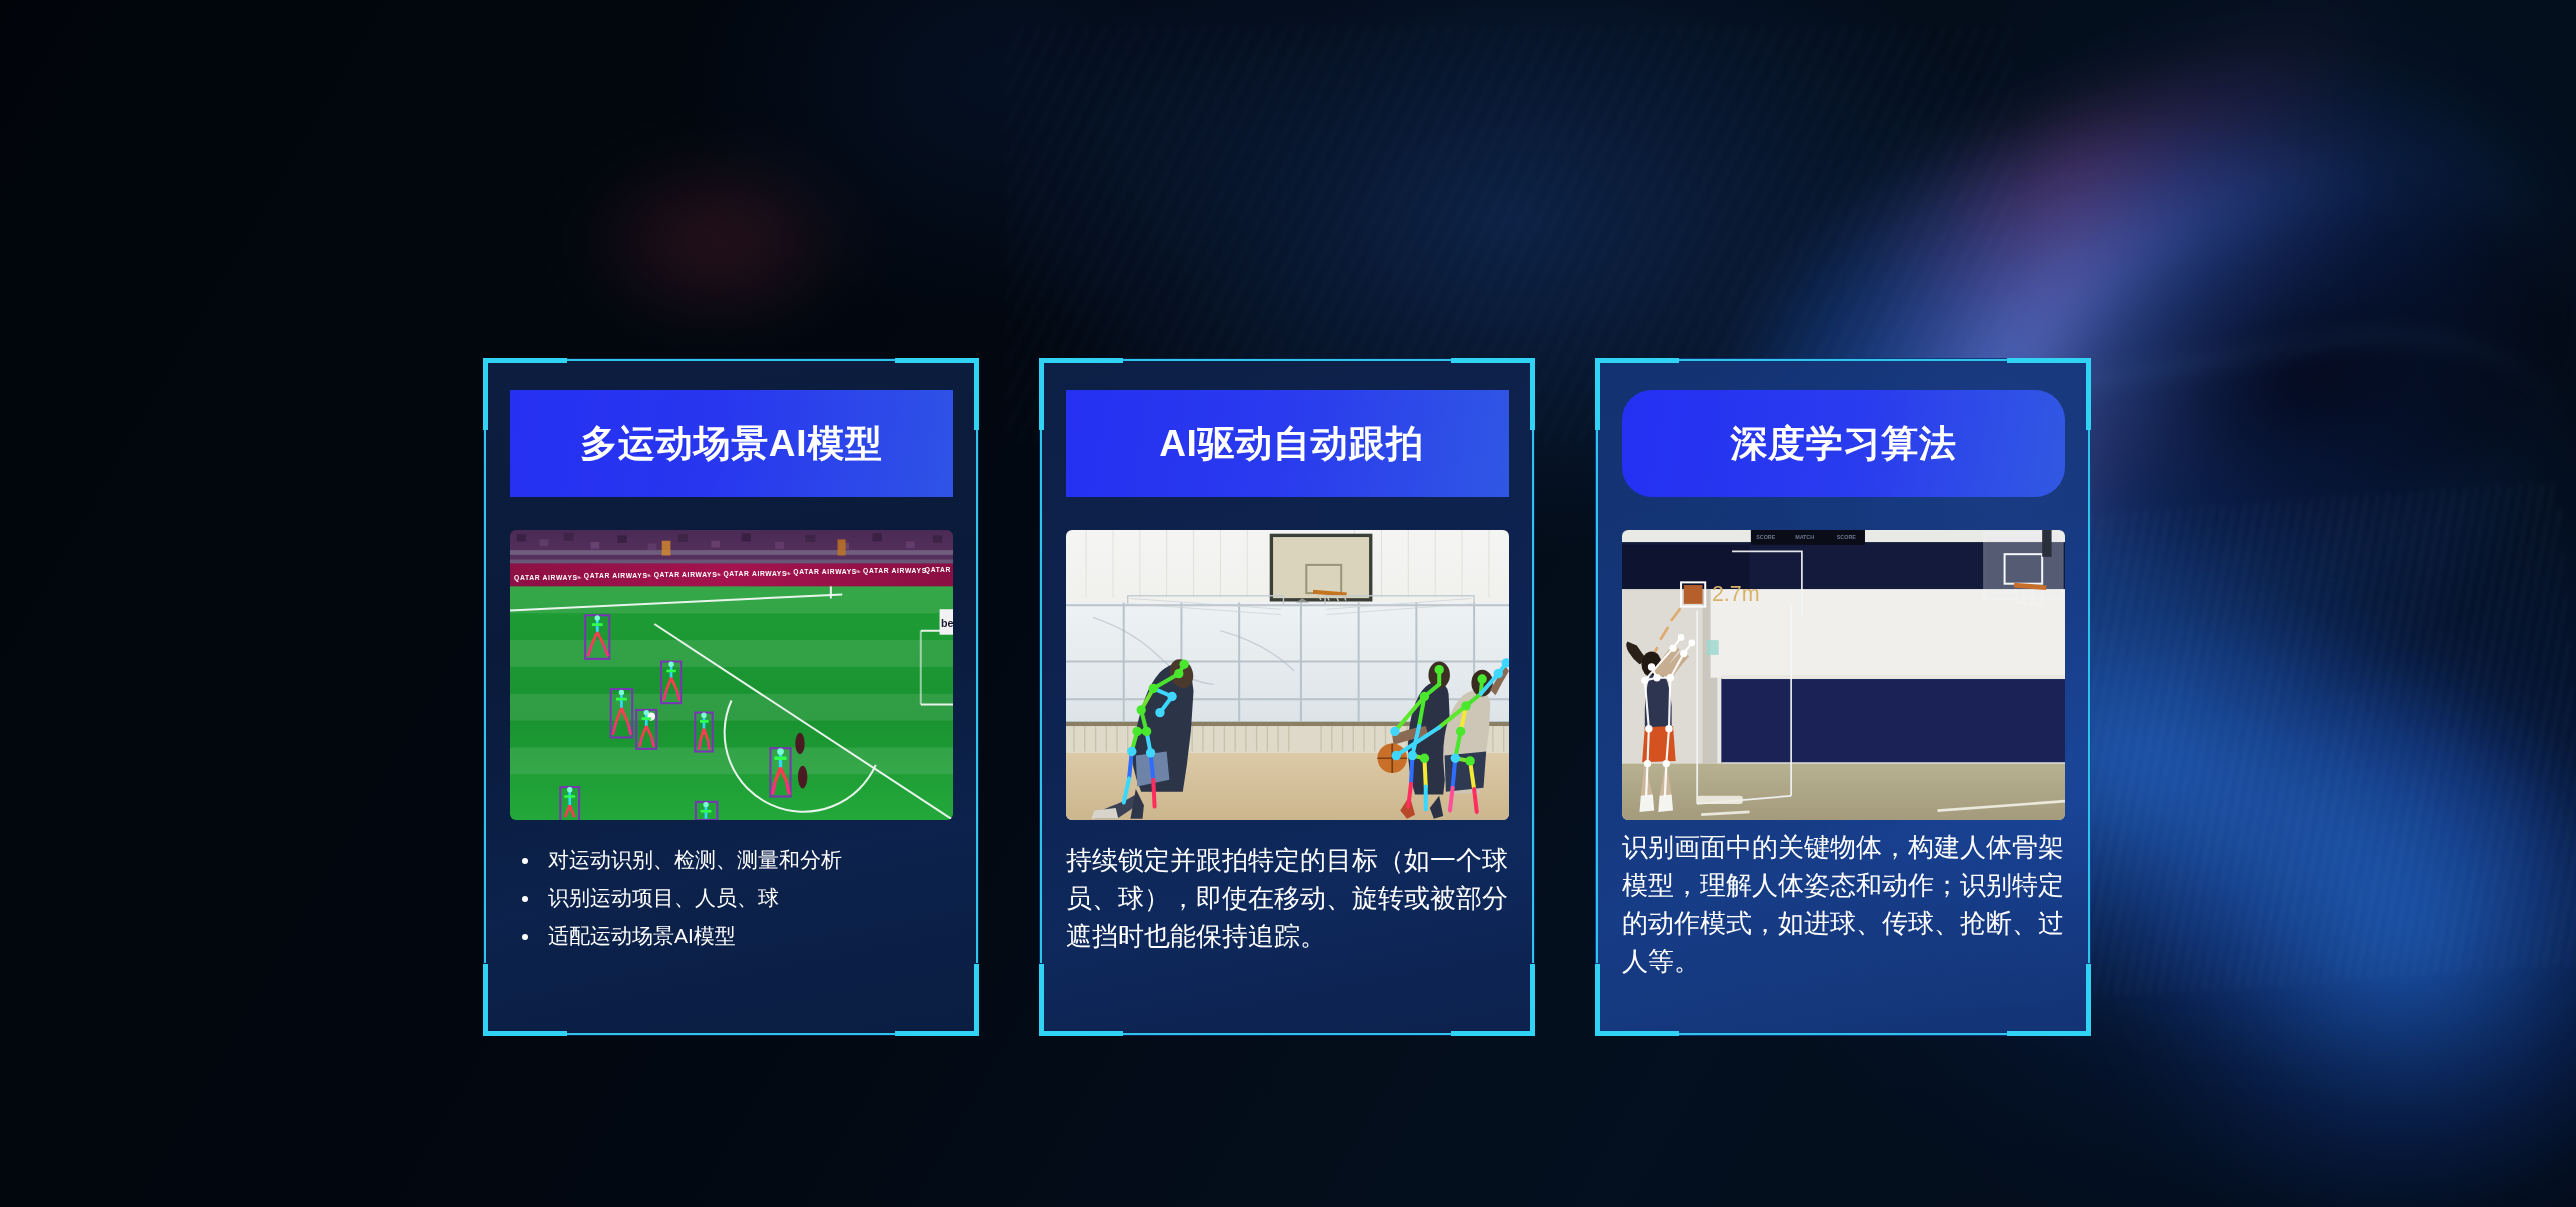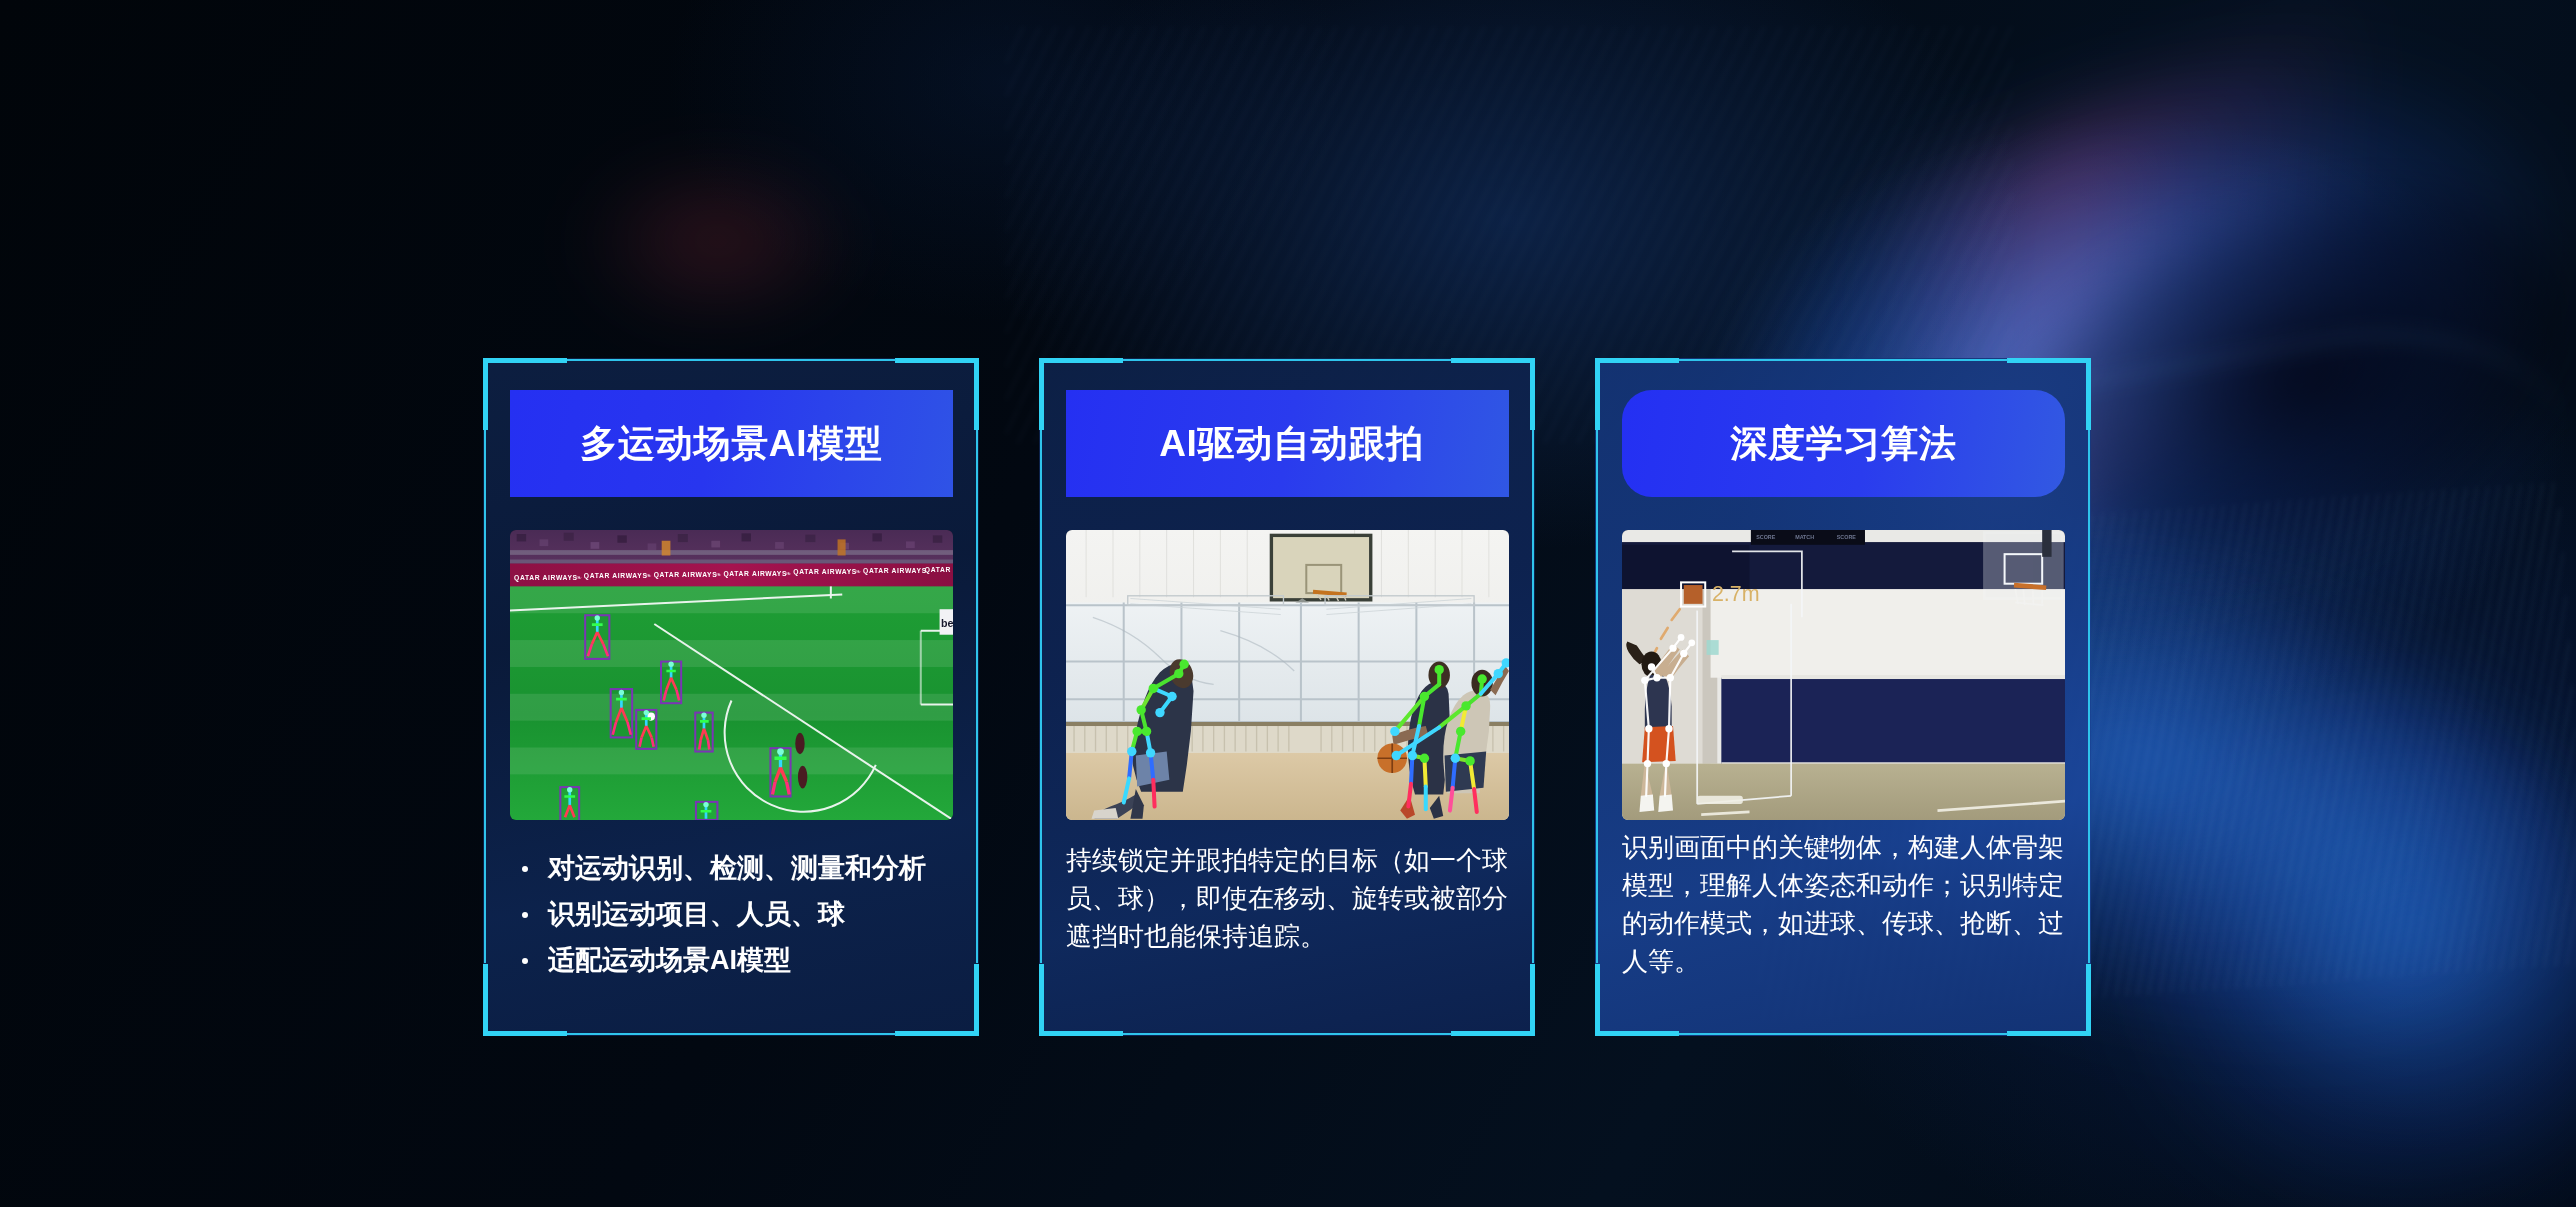--- a/index.html
+++ b/index.html
@@ -124,23 +124,22 @@
     position:absolute; left:27px; top:172px; width:443px; height:290px;
     border-radius:6px; overflow:hidden; background:#0a1020;
   }
   .thumb svg { display:block; width:100%; height:100%; }
 
   
   .card-body { position:absolute; left:27px; top:483px; width:448px; }
   ul.bullets { list-style:none; }
   ul.bullets li {
     position:relative; padding-left:38px;
-    color:#ffffff; font-size:27px; line-height:38px; font-weight:700;
+    color:#ffffff; font-size:21px; line-height:38px; font-weight:400;
     white-space:nowrap;
-    margin-top:8px;
   }
   ul.bullets li::before {
     content:""; position:absolute; left:12px; top:17px;
     width:6px; height:6px; border-radius:50%; background:#ffffff;
   }
   p.para {
     color:#ffffff; font-size:26px; line-height:38px; font-weight:400;
     width:455px;
   }
   .card.c3 .card-body { top:470px; }

